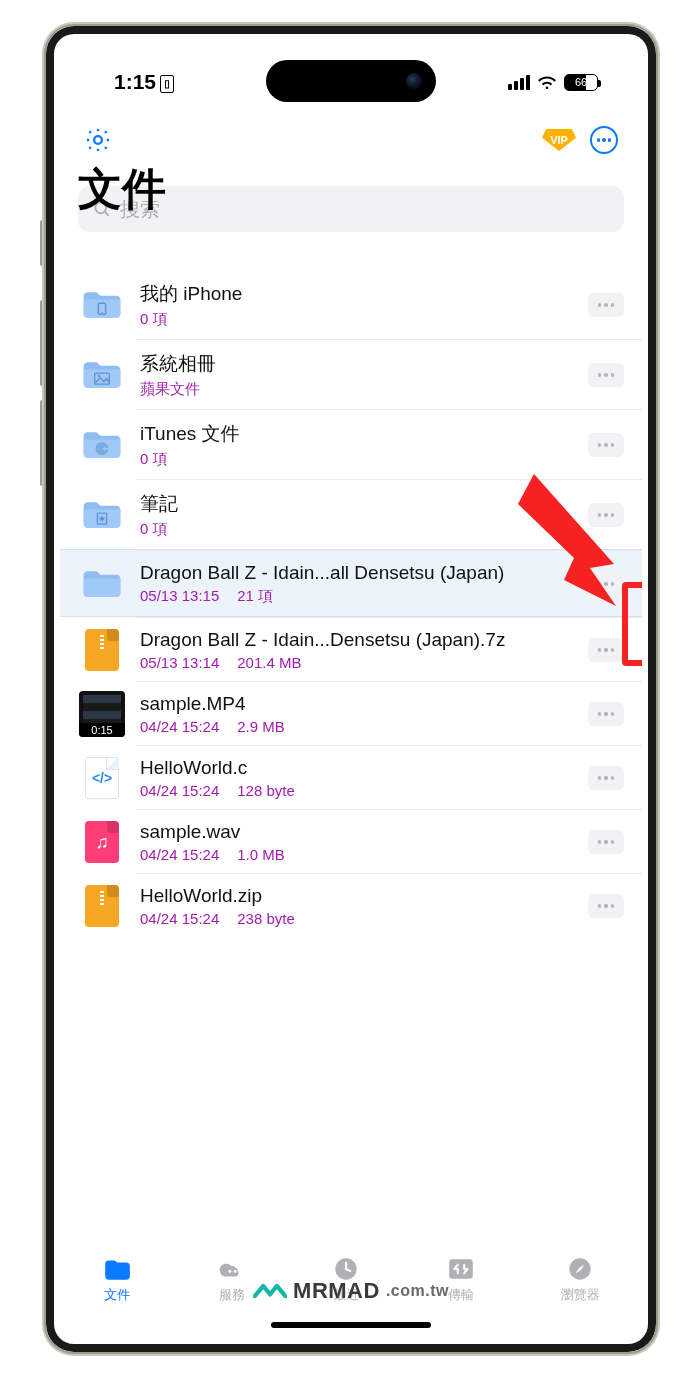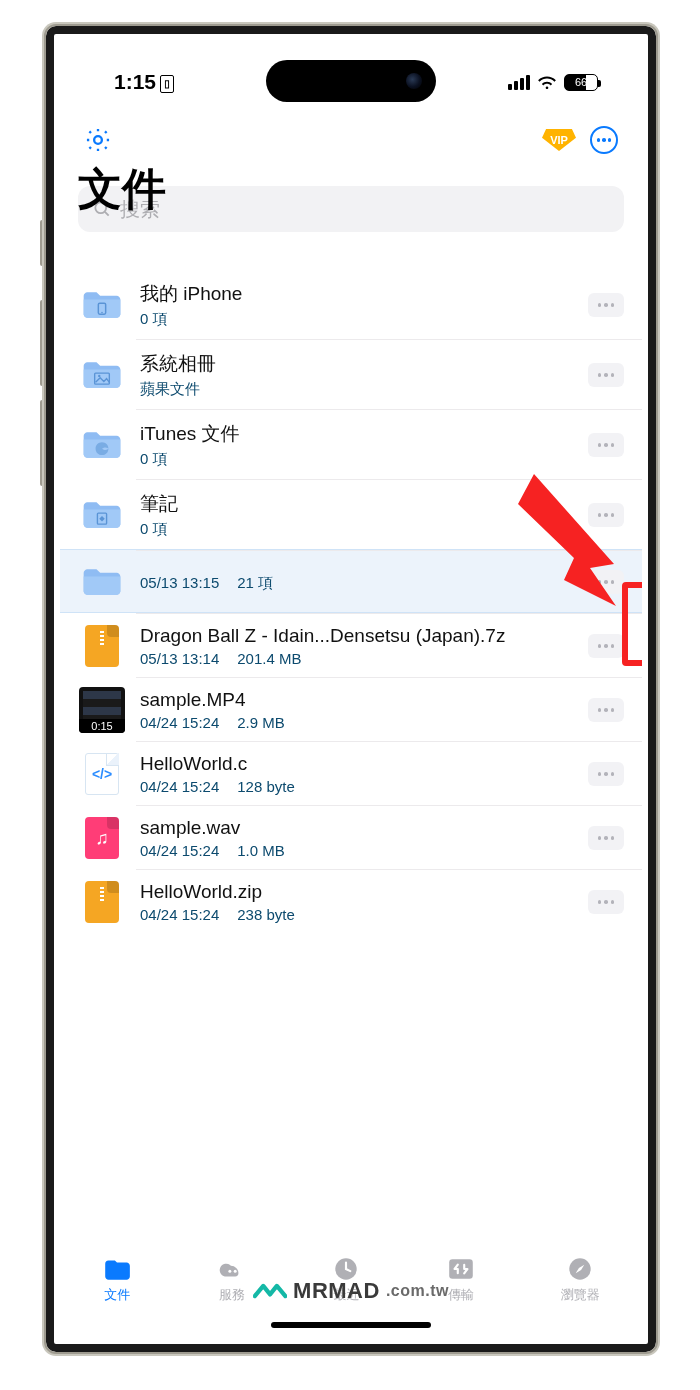--- a/index.html
+++ b/index.html
@@ -8,21 +8,21 @@
   background: #fff;
   width: 700px;
   height: 1390px;
   position: relative;
   overflow: hidden;
 }
 .phone-frame {
   position: absolute;
   left: 44px; top: 24px;
   width: 614px; height: 1330px;
-  border-radius: 12px;
+  border-radius: 30px;
   background: #fff;
   border: 2px solid #9e9b90;
   box-shadow: inset 0 0 0 8px #1a1a1a, 0 0 0 2px #c9c7bd;
   overflow: hidden;
   padding: 14px;
 }
 .screen {
   position: relative;
   width: 100%; height: 100%;
   border-radius: 62px;
@@ -156,21 +156,21 @@
 }
 .code-file::before{content:"";position:absolute;top:-1px;right:-1px;width:12px;height:12px;border-left:1px solid #d7e5f2;border-bottom:1px solid #d7e5f2;background:linear-gradient(135deg,transparent 49%, #eaf2fb 50%);}
 .thumb{
   width:46px;height:46px;background:#111;border-radius:4px;position:relative;overflow:hidden;
 }
 .thumb .inner{position:absolute;inset:4px 4px 12px 4px;background:linear-gradient(#2d3748 0 8px,#1a1a1a 8px 16px,#2d3748 16px 24px,#1a1a1a 24px);}
 .thumb .dur{position:absolute;left:0;right:0;bottom:0;height:14px;background:#000;color:#fff;font-size:11px;display:flex;align-items:center;justify-content:center;}
 
 .row-body{flex:1;min-width:0;}
 .row-title{font-size:19px;color:#111;white-space:nowrap;overflow:hidden;text-overflow:ellipsis;}
-.row-meta{font-size:15px;color:#0c4a6e;margin-top:3px;display:flex;gap:18px;}
+.row-meta{font-size:15px;color:#a21caf;margin-top:3px;display:flex;gap:18px;}
 .row-more{
   width:36px;height:24px;border-radius:6px;background:#f2f2f5;
   display:flex;align-items:center;justify-content:center;flex:0 0 36px;
 }
 .row-more .d{display:flex;gap:3px;}
 .row-more .d span{width:3.5px;height:3.5px;border-radius:50%;background:#b3b3ba;}
 
 .tabbar{
   position:absolute; left:0; right:0; bottom:0;
   height:96px;
@@ -367,20 +367,21 @@
           </div>
           <div class="row highlight">
     <div class="icon-box">
               <svg class="folder" viewBox="0 0 48 36">
     <path d="M4 8c0-2 2-4 4-4h10l4 4h18c2 0 4 2 4 4v16c0 2-2 4-4 4H8c-2 0-4-2-4-4V8z" fill="#8fbcf3"></path>
     <path d="M4 12h40v16c0 2-2 4-4 4H8c-2 0-4-2-4-4V12z" fill="#a1c9f7"></path>
 
   </svg>
             </div>
     <div class="row-body">
+      <div class="row-title">Dragon Ball Z - Idain...all Densetsu (Japan)</div>
       <div class="row-meta">
         <span>05/13 13:15</span>
                 <span>21 項</span>
       </div>
     </div>
     <div class="row-more">
       <div class="d">
                 <span></span>
                 <span></span>
                 <span></span>

